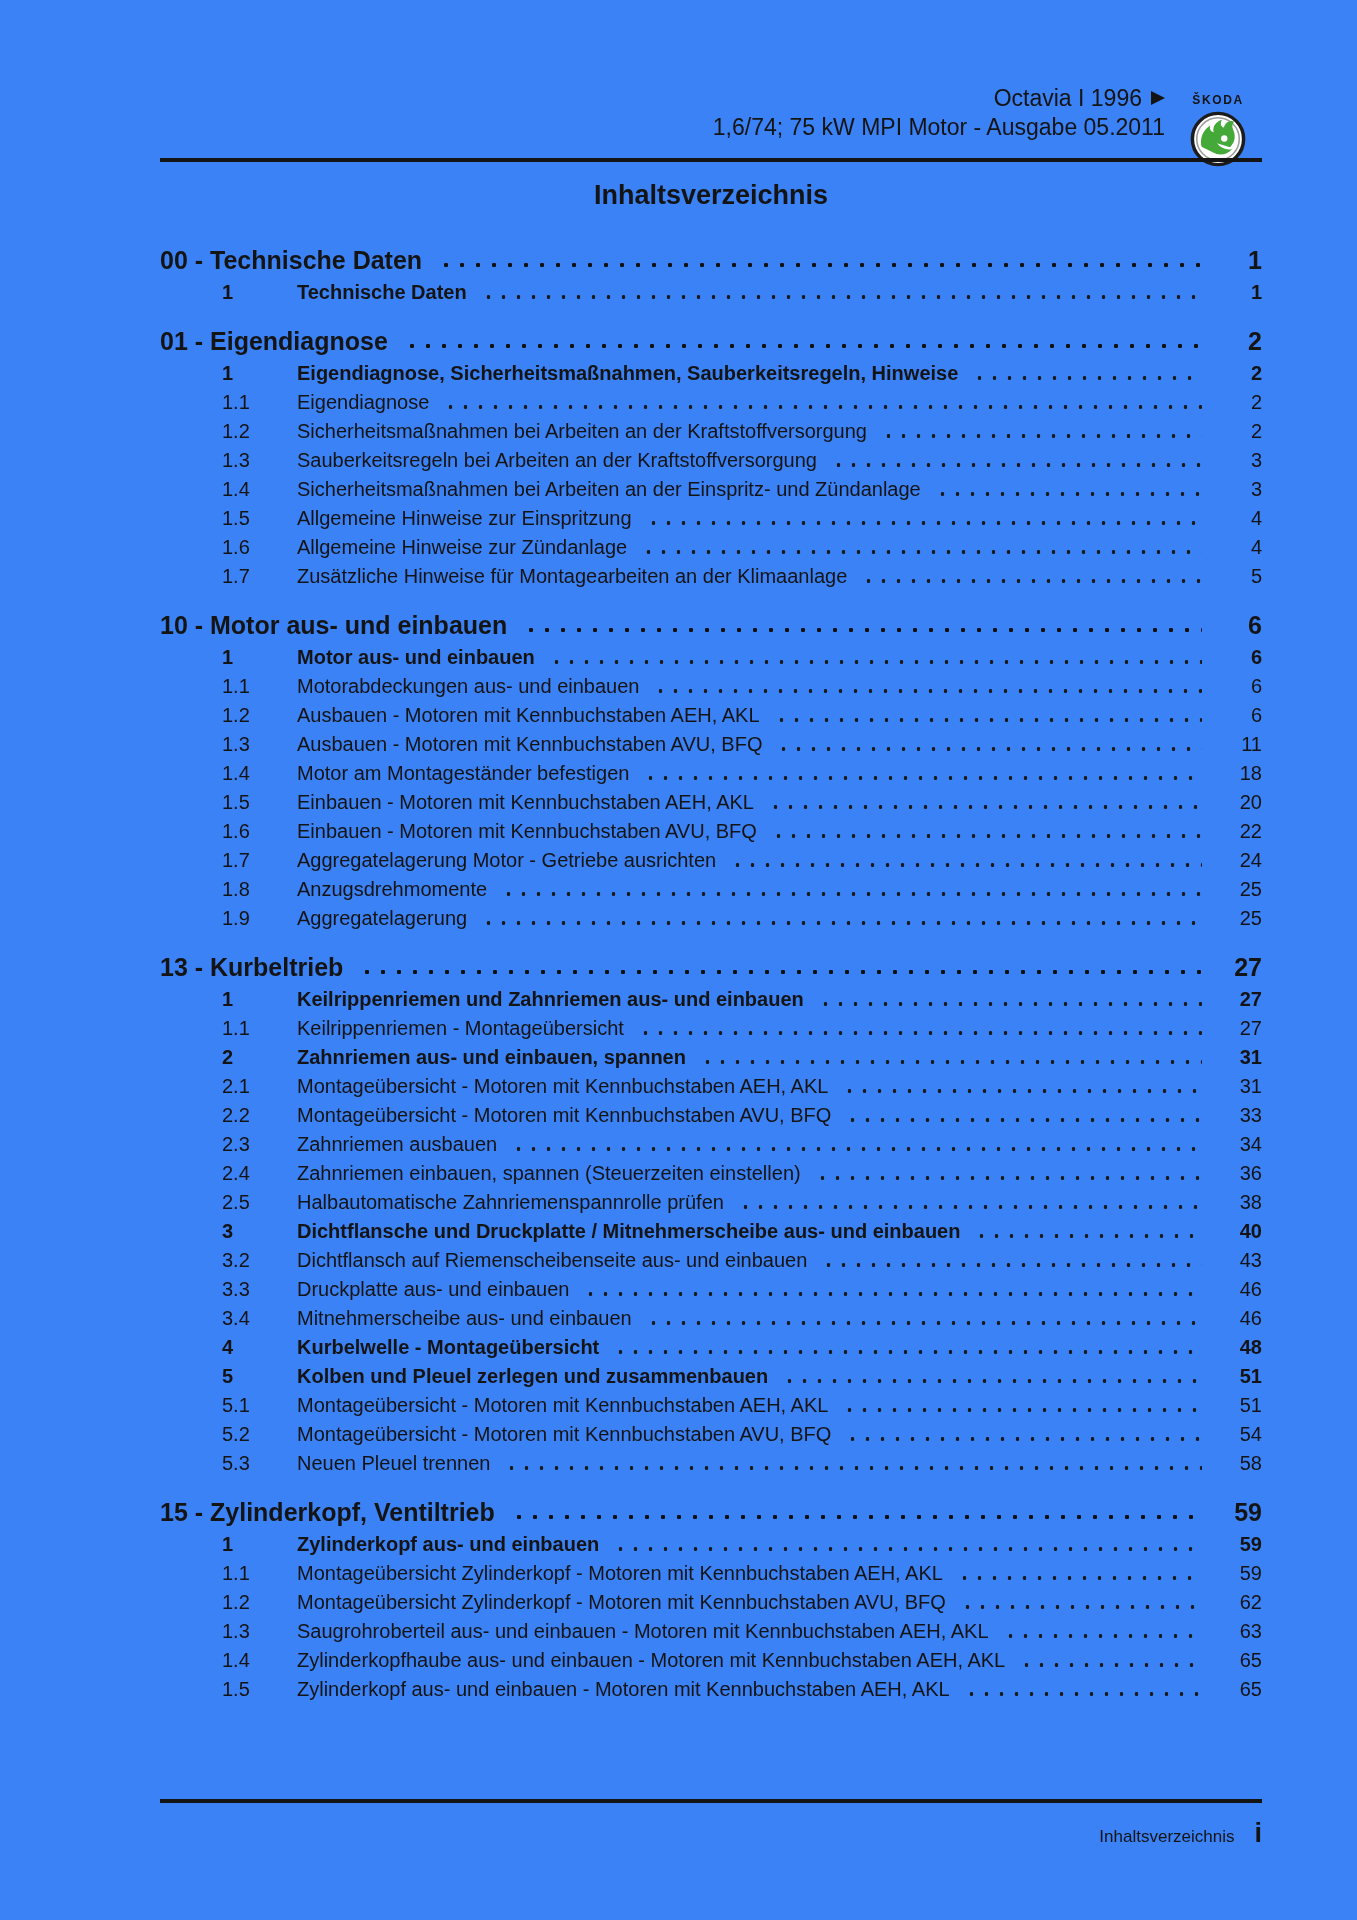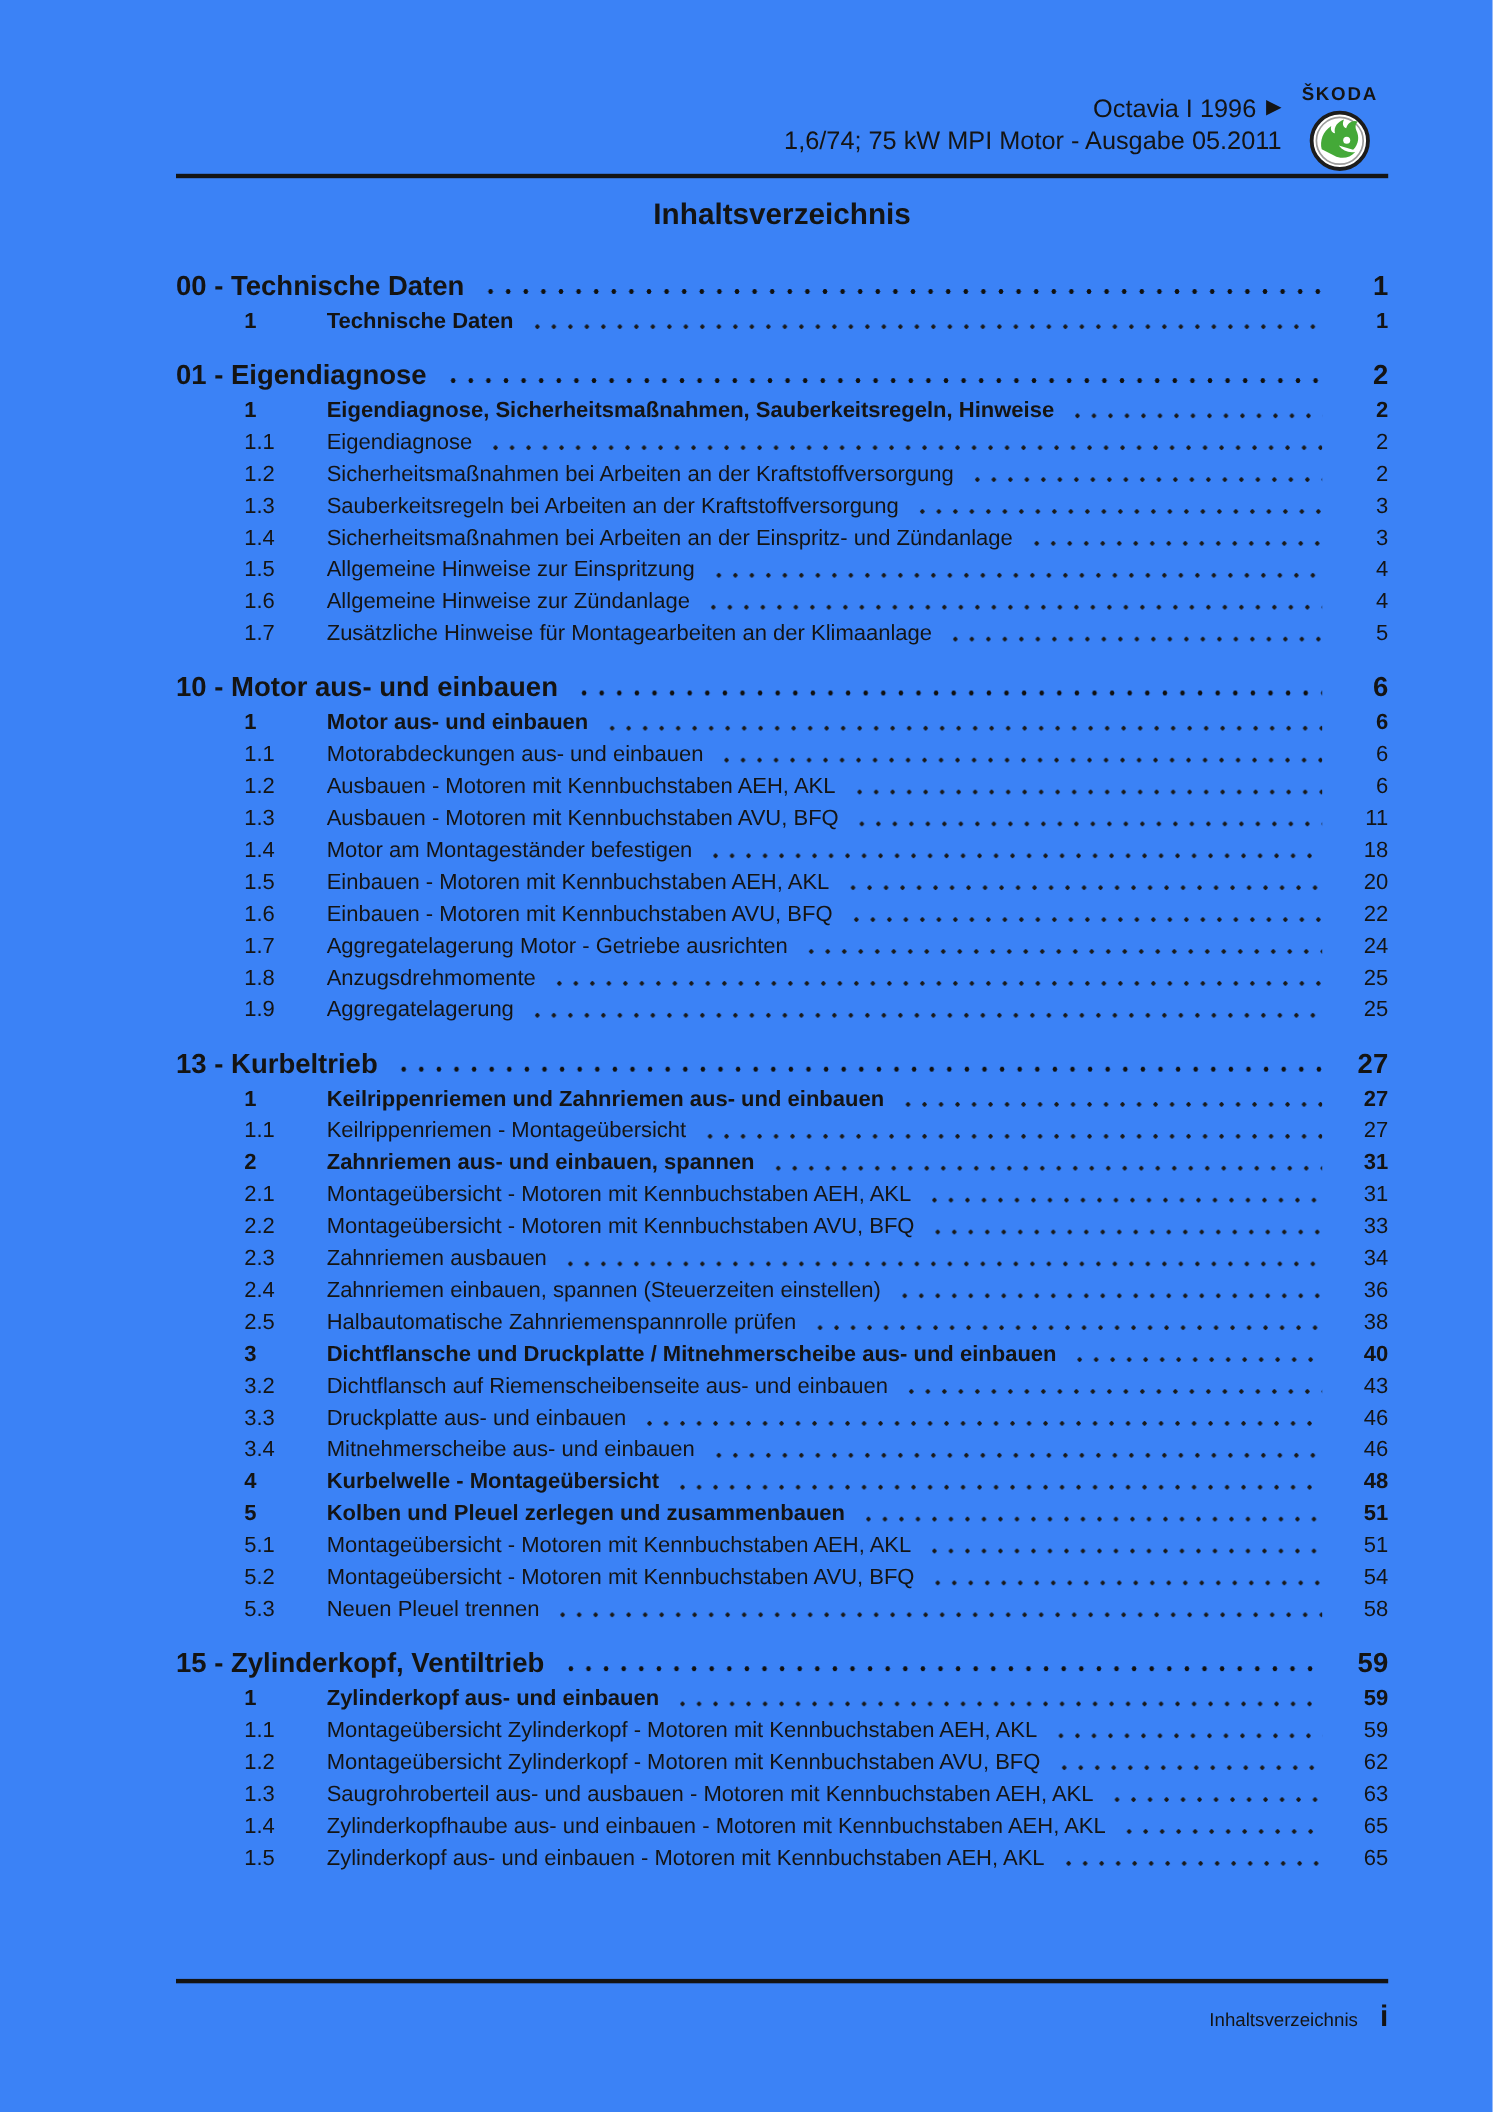--- a/index.html
+++ b/index.html
@@ -12,21 +12,21 @@
   .header-text{
     position:absolute;top:84px;right:192px;text-align:right;
     font-size:23px;line-height:29px;white-space:nowrap;
   }
   .arrow-icon{
     display:inline-block;width:0;height:0;vertical-align:middle;
     border-top:7px solid transparent;border-bottom:7px solid transparent;
     border-left:14px solid #141414;margin-left:9px;margin-top:-3px;
   }
   .brand{position:absolute;top:76px;left:1183px;width:70px;text-align:center;}
-  .brand-word{font-size:17px;font-weight:700;letter-spacing:1.6px;}
+  .brand-word{font-size:12px;font-weight:700;letter-spacing:1.6px;margin-top:17px;}
   .brand-emblem{display:block;margin:3px auto 0 auto;}
   .rule{position:absolute;left:160px;right:95px;height:4px;background:#141414;}
   .top-rule{top:158px;}
   
   .page-title{
     position:absolute;top:180px;left:160px;width:1102px;text-align:center;
     font-size:27px;font-weight:700;
   }
   
   .toc{position:absolute;top:240px;left:160px;width:1102px;}
@@ -400,21 +400,21 @@
 
   <div class="entry-row">
     <span class="entry-num">1.2</span>
     <span class="entry-title">Montageübersicht Zylinderkopf - Motoren mit Kennbuchstaben AVU, BFQ</span>
     <span class="leader"></span>
     <span class="entry-page">62</span>
   </div>
 
   <div class="entry-row">
     <span class="entry-num">1.3</span>
-    <span class="entry-title">Saugrohroberteil aus- und ausbauen - Motoren mit Kennbuchstaben AEH, AKL</span>
+    <span class="entry-title">Saugrohroberteil aus- und einbauen - Motoren mit Kennbuchstaben AEH, AKL</span>
     <span class="leader"></span>
     <span class="entry-page">63</span>
   </div>
 
   <div class="entry-row">
     <span class="entry-num">1.4</span>
     <span class="entry-title">Zylinderkopfhaube aus- und einbauen - Motoren mit Kennbuchstaben AEH, AKL</span>
     <span class="leader"></span>
     <span class="entry-page">65</span>
   </div>

